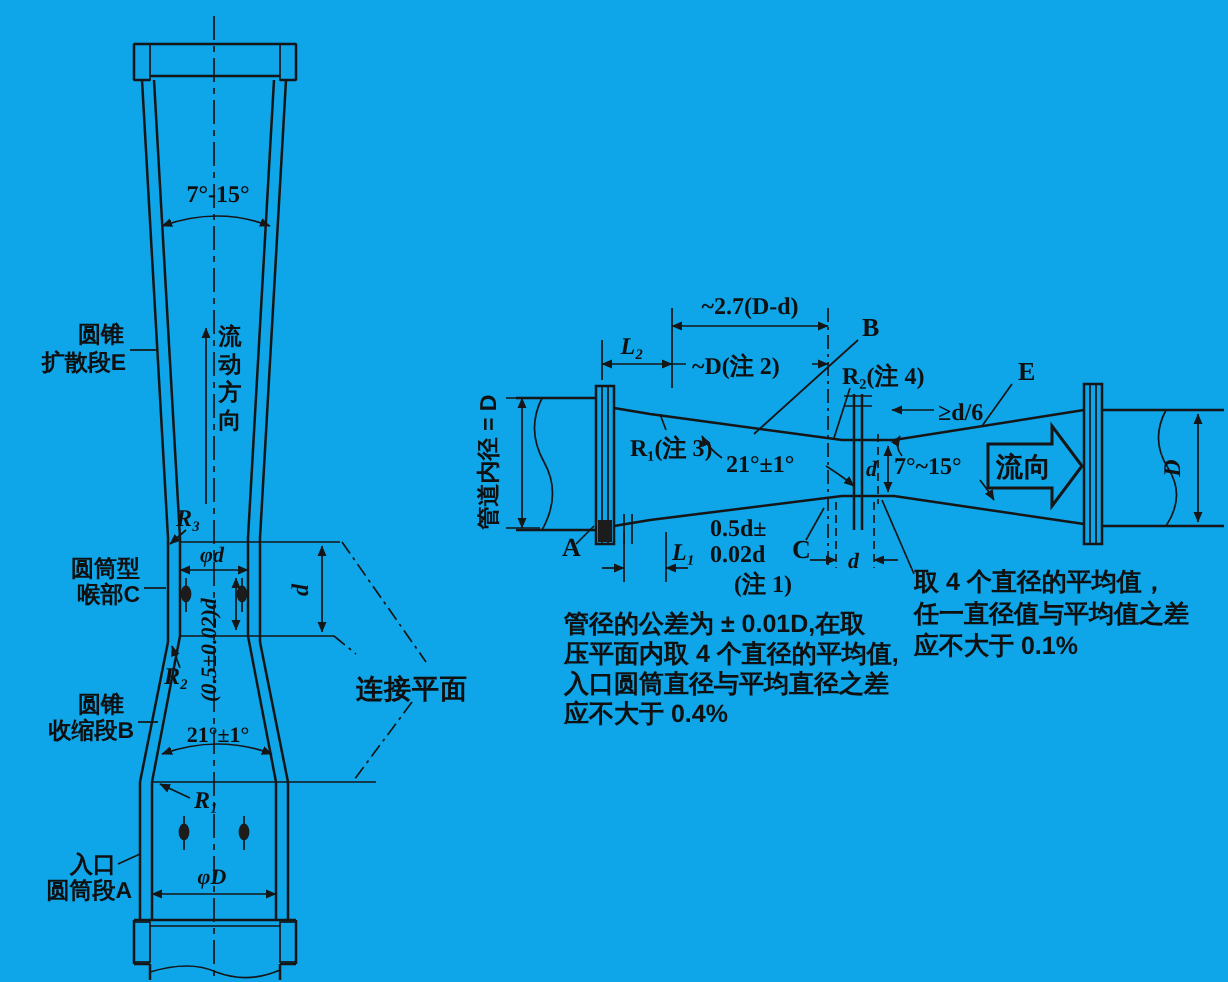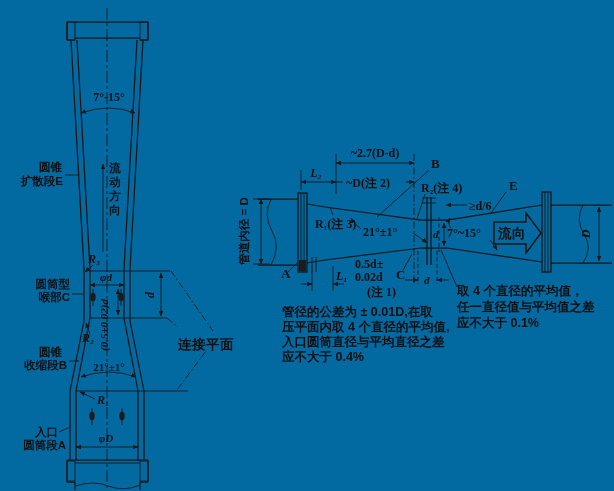--- a/index.html
+++ b/index.html
@@ -1,16 +1,16 @@
 <!DOCTYPE html>
 <html><head>
 <meta charset="utf-8">
 <style>
   html,body{margin:0;padding:0;background:#ffffff;}
-  .stage{position:relative;width:614px;height:491px;background:#0369a1;overflow:hidden;}
+  .stage{position:relative;width:614px;height:491px;background:#0ea5e9;overflow:hidden;}
   svg{position:absolute;left:0;top:0;}
   .ln{stroke:#161616;stroke-width:1.25;fill:none;stroke-linecap:butt;}
   .tn{stroke:#161616;stroke-width:0.85;fill:none;}
   .th{stroke:#161616;stroke-width:1.5;fill:none;}
   .cl{stroke-dasharray:12 3 3 3;}
   .dd{stroke-dasharray:7 2.5 1.5 2.5;}
   .ds{stroke-dasharray:4 2.5;}
   text{fill:#101010;}
   .cn{font:bold 11.5px "Liberation Sans","DejaVu Sans",sans-serif;}
   .cnp{font:bold 12.5px "Liberation Sans","DejaVu Sans",sans-serif;}

